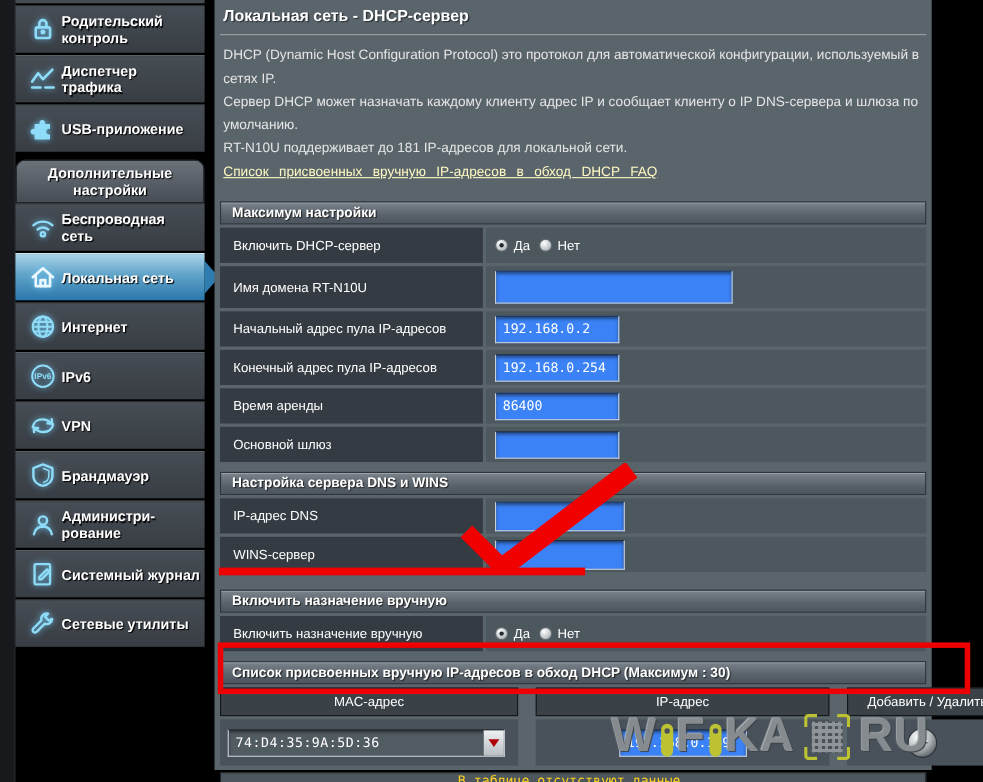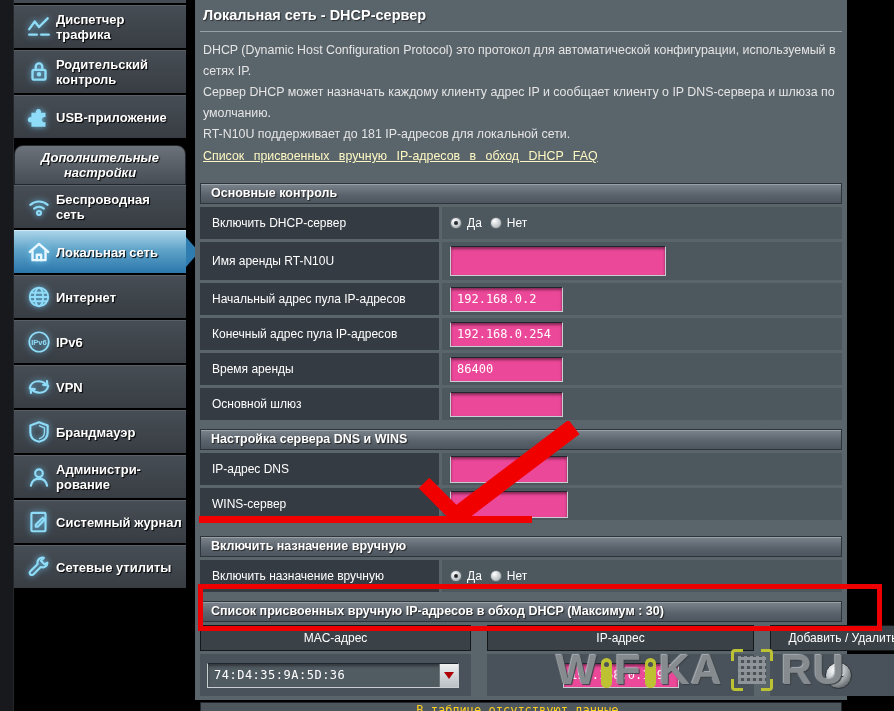--- a/index.html
+++ b/index.html
@@ -20,21 +20,21 @@
   .side-item .lbl { color:#fff; font-weight:bold; font-size:13px; line-height:15px;
                     text-shadow:1px 1px 1px #000; }
   .side-item.active { background:linear-gradient(180deg,#aad4e9,#5fa3c8 45%,#2b77ac);
                       border-top:1px solid #cfe7f3; }
   .side-item.active::after { content:""; position:absolute; right:-13px; top:50%;
       margin-top:-15px; border:15px solid transparent; border-right:none;
       border-left:13px solid #2f7cb0; }
   .group-header { background:linear-gradient(180deg,#6b727a,#474d54);
       border:1px solid #23272b; border-radius:9px 9px 0 0; margin-top:7px;
       color:#fff; font-weight:bold; font-size:13px; line-height:15px;
-      text-align:center; padding:4px 2px; text-shadow:1px 1px 1px #000;font-style:italic; }
+      text-align:center; padding:4px 2px; text-shadow:1px 1px 1px #000; }
 
   
   #main { position:absolute; left:195px; top:0; width:652px; height:700px;
           background:#5a646b; padding:0 5px; }
   #page-title { color:#fff; font-weight:bold; font-size:14.5px;
                 margin:7px 0 0 3px; text-shadow:1px 1px 1px #2a2e32; }
   .divider { border-bottom:1px solid #9aa1a6; margin-top:8px; }
   .desc { color:#e5e5e5; font-size:12.4px; line-height:21px; margin-left:3px; }
   .desc-wrap { margin-top:8px; }
   .faq-link { display:inline-block; color:#fef9c3; font-size:12.4px; margin:1px 0 0 3px;
@@ -46,21 +46,21 @@
       border:1px solid #2e343a; box-shadow:inset 0 1px 0 #99a1a8; }
   .sec-header.tight { margin-top:9px; }
 
   .frow { display:flex; height:32px; margin-top:3px; }
   .frow.tall { height:38px; }
   .flabel { flex:0 0 239px; margin-right:3px; background:#353b42;
             color:#fff; font-size:12px; display:flex; align-items:center;
             padding-left:12px; }
   .fval { flex:1; background:#4d575e; display:flex; align-items:center; }
 
-  .txt { background:#ec4899; border:1px solid #c9ced2; border-top-color:#20262b;
+  .txt { background:#3b82f6; border:1px solid #c9ced2; border-top-color:#20262b;
          box-shadow:inset 0 2px 3px rgba(0,0,0,.45); color:#fff;
          font:12px "DejaVu Sans Mono", monospace; padding:0 6px;
          height:25px; margin-left:8px; width:113px; outline:none; }
   .txt.wide { width:216px; height:30px; }
   .txt.boxy { height:27px; width:118px; }
 
   .radio { width:12px; height:12px; border-radius:50%; margin-left:8px;
            background:radial-gradient(circle at 35% 30%,#ffffff,#b9bfc3 70%,#8e959a);
            border:1px solid #646b70; display:inline-block; position:relative; cursor:pointer; }
   .radio.checked::after { content:""; position:absolute; left:3px; top:3px;
@@ -122,37 +122,37 @@
 <body>
 
 <div id="left-rail"></div>
 
 <div id="sidebar">
   <div class="side-sliver"></div>
 
   <div class="side-item">
     <span class="icon">
       <svg width="26" height="26" viewBox="0 0 24 24" fill="none" stroke="#8fdcf8" stroke-width="2.2" stroke-linecap="round" stroke-linejoin="round">
+          <rect x="6" y="10" width="12" height="9" rx="1.5"></rect>
+          <path d="M9 10V7a3 3 0 016 0v3"></path>
+          <circle cx="12" cy="14" r="1" fill="#8fdcf8"></circle>
+        </svg>
+    </span>
+    <span class="lbl">Родительский контроль</span>
+  </div>
+
+  <div class="side-item">
+    <span class="icon">
+      <svg width="26" height="26" viewBox="0 0 24 24" fill="none" stroke="#8fdcf8" stroke-width="2.2" stroke-linecap="round" stroke-linejoin="round">
           <path d="M3 14l5-7 4 5 8-8"></path>
           <path d="M3 19h7"></path>
           <path d="M14 19h7"></path>
         </svg>
     </span>
     <span class="lbl">Диспетчер трафика</span>
-  </div>
-
-  <div class="side-item">
-    <span class="icon">
-      <svg width="26" height="26" viewBox="0 0 24 24" fill="none" stroke="#8fdcf8" stroke-width="2.2" stroke-linecap="round" stroke-linejoin="round">
-          <rect x="6" y="10" width="12" height="9" rx="1.5"></rect>
-          <path d="M9 10V7a3 3 0 016 0v3"></path>
-          <circle cx="12" cy="14" r="1" fill="#8fdcf8"></circle>
-        </svg>
-    </span>
-    <span class="lbl">Родительский контроль</span>
   </div>
 
   <div class="side-item">
     <span class="icon">
       <svg width="26" height="26" viewBox="0 0 24 24">
           <path fill="#8fdcf8" d="M5 8h4.3a2.4 2.4 0 114.4 0H18v4.3a2.4 2.4 0 100 4.4V21H5v-4.3a2.4 2.4 0 110-4.4z"></path>
         </svg>
     </span>
     <span class="lbl">USB-приложение</span>
   </div>
@@ -260,34 +260,34 @@
   <div class="divider"></div>
 
   <div class="desc-wrap">
     <div class="desc">DHCP (Dynamic Host Configuration Protocol) это протокол для автоматической конфигурации, используемый в сетях IP.</div>
     <div class="desc">Сервер DHCP может назначать каждому клиенту адрес IP и сообщает клиенту о IP DNS-сервера и шлюза по умолчанию.</div>
     <div class="desc">RT-N10U поддерживает до 181 IP-адресов для локальной сети.</div>
   </div>
   <a class="faq-link">Список присвоенных вручную IP-адресов в обход DHCP FAQ</a>
 
   
-  <div class="sec-header">Основные контроль</div>
+  <div class="sec-header">Максимум настройки</div>
 
   <div class="frow">
     <div class="flabel">Включить DHCP-сервер</div>
     <div class="fval">
       <span class="radio checked"></span>
       <span class="rlabel">Да</span>
       <span class="radio"></span>
       <span class="rlabel">Нет</span>
     </div>
   </div>
 
   <div class="frow tall">
-    <div class="flabel">Имя аренды RT-N10U</div>
+    <div class="flabel">Имя домена RT-N10U</div>
     <div class="fval">
       <input class="txt wide" value="" style="">
     </div>
   </div>
 
   <div class="frow">
     <div class="flabel">Начальный адрес пула IP-адресов</div>
     <div class="fval">
       <input class="txt" value="192.168.0.2" style="">
     </div>

